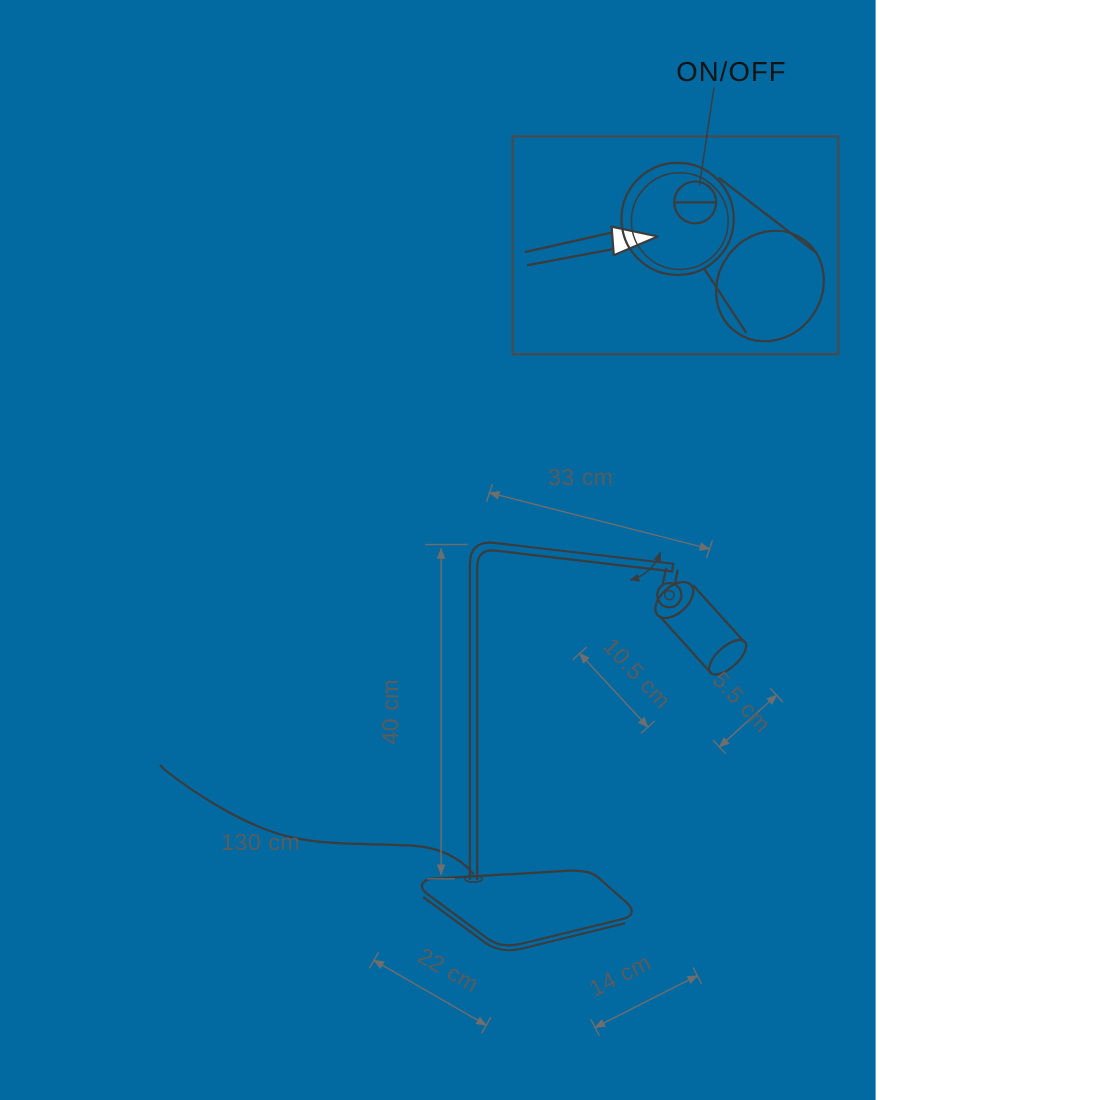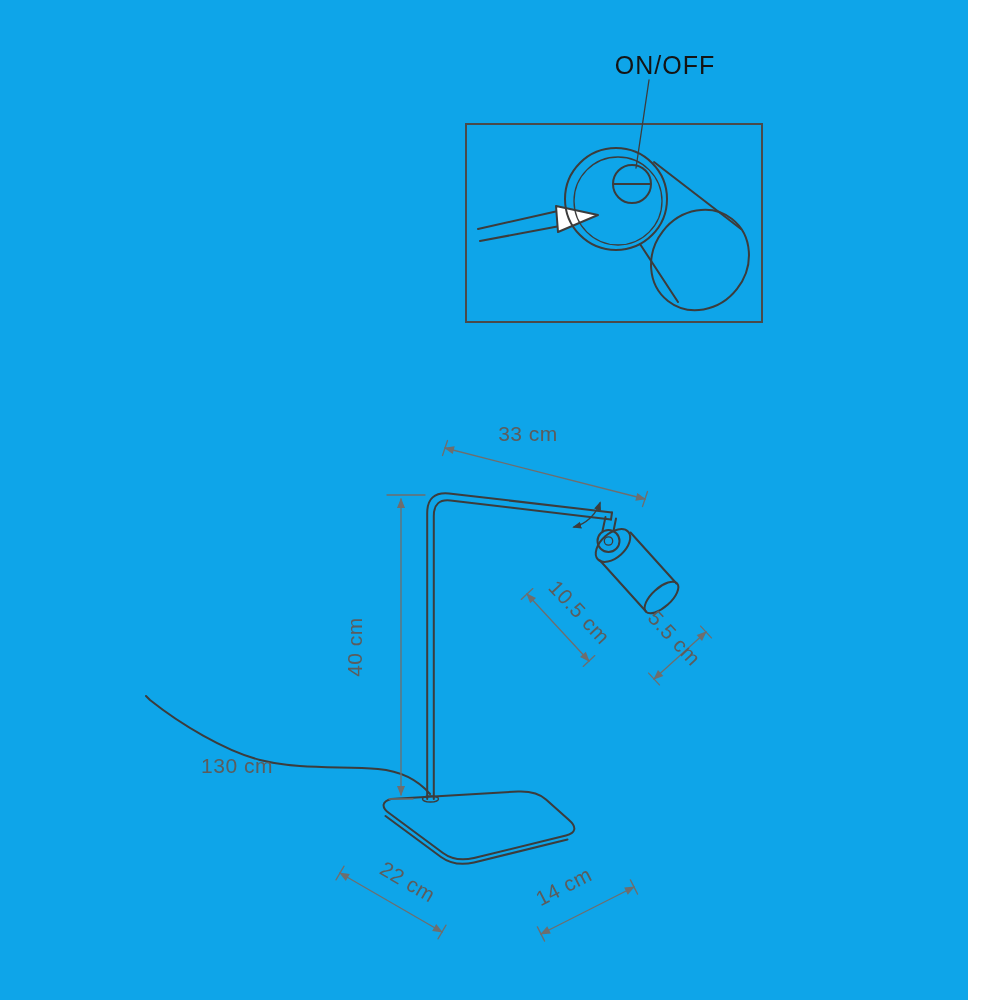--- a/index.html
+++ b/index.html
@@ -1,20 +1,20 @@
 <!DOCTYPE html>
 <html><head>
 <meta charset="utf-8">
 <style>
   html, body { margin: 0; padding: 0; background: #ffffff; }
   .canvas {
     position: relative;
-    width: 968px;
+    width: 796px;
     height: 1000px;
-    background: #0ea5e9;
+    background: #0369a1;
     overflow: hidden;
   }
   svg { display: block; }
   .draw { stroke: #3c3c3c; fill: none; stroke-width: 2; stroke-linecap: round; stroke-linejoin: round; }
   .draw-thin { stroke: #3c3c3c; fill: none; stroke-width: 1.3; stroke-linecap: round; }
   .dim { stroke: #6e6e6e; fill: none; stroke-width: 1.3; stroke-linecap: round; }
   .dim-text {
     font-family: "Liberation Sans", sans-serif;
     font-size: 21px;
     fill: #5c5c5c;

